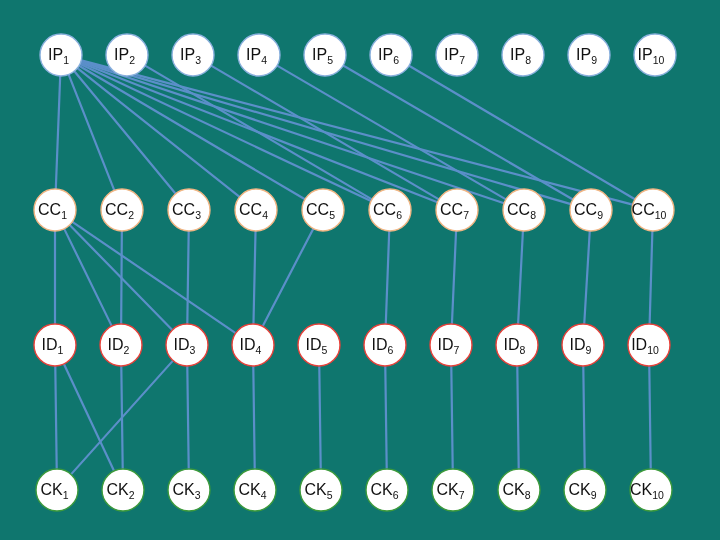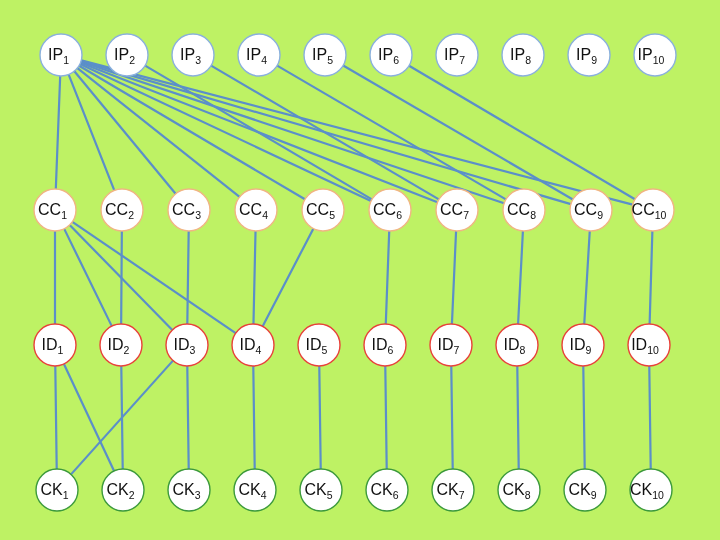--- a/index.html
+++ b/index.html
@@ -10,21 +10,21 @@
   body {
     width: 720px;
     height: 540px;
     font-family: "Liberation Sans", sans-serif;
     overflow: hidden;
   }
   #diagram-root {
     position: relative;
     width: 720px;
     height: 540px;
-    background: #bef264;
+    background: #0f766e;
   }
   #graph-svg {
     position: absolute;
     top: 0;
     left: 0;
     width: 720px;
     height: 540px;
   }
   .node-circle {
     fill: #ffffff;

